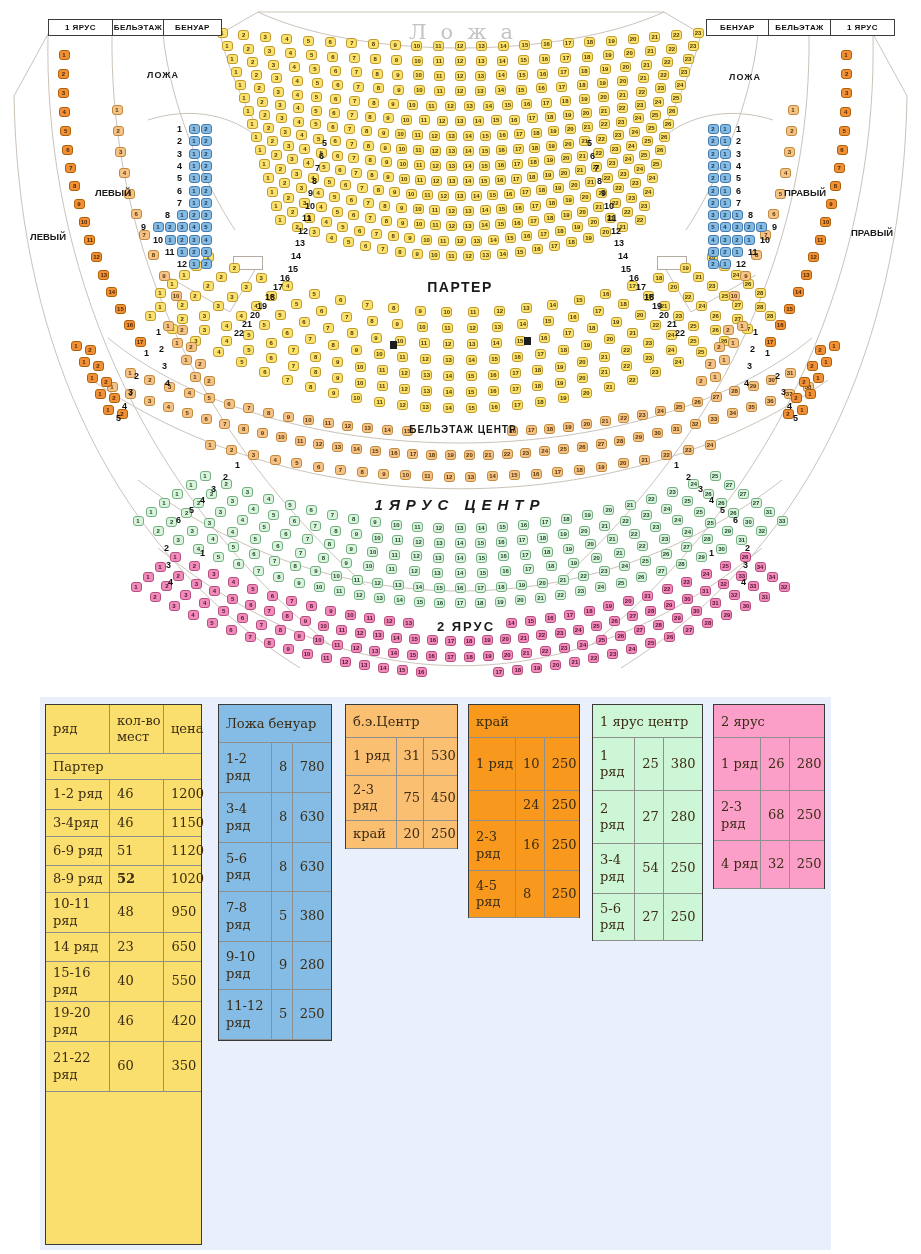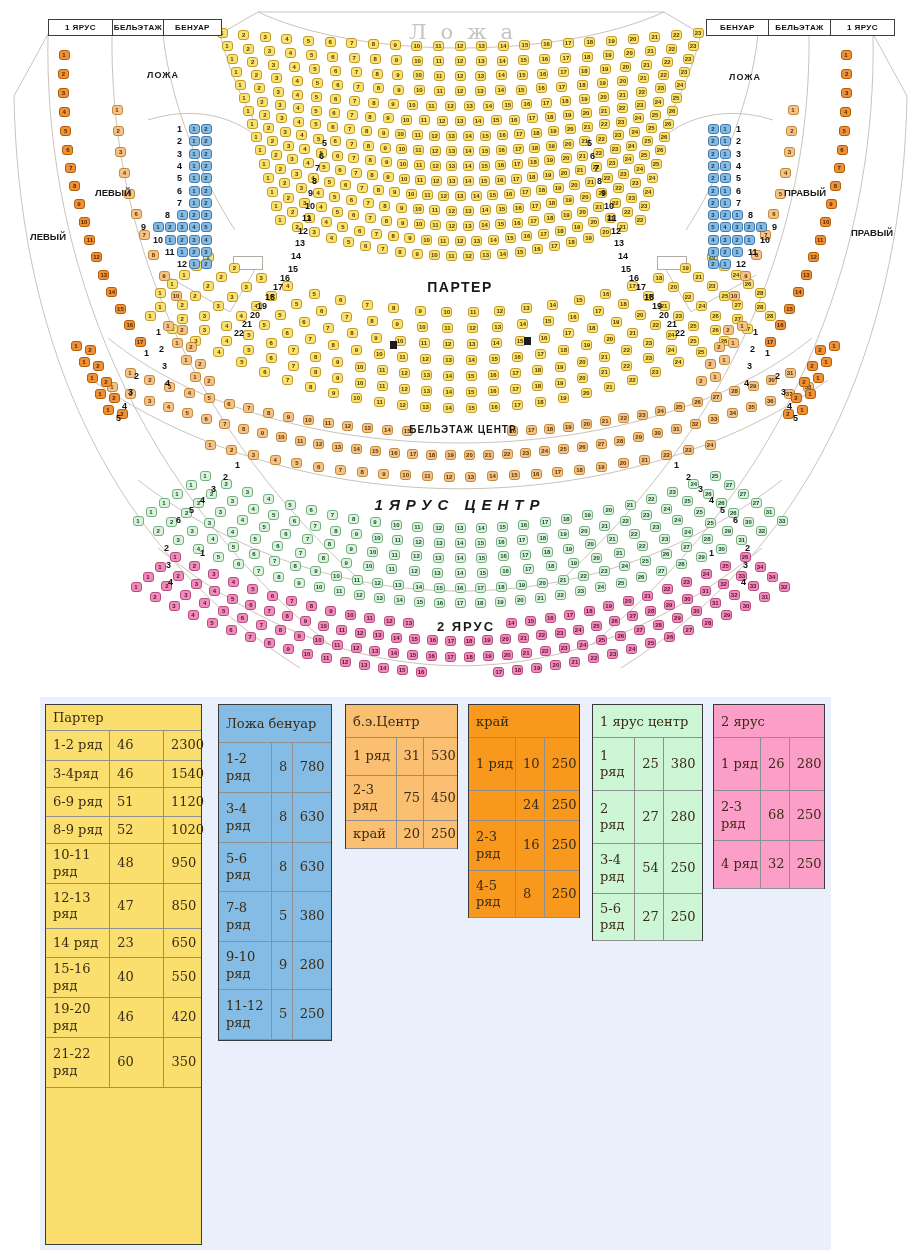--- a/index.html
+++ b/index.html
@@ -1272,51 +1272,51 @@
         <div class="whitebox" style="left: 657px; top: 256px;"></div>
         <div class="blacksq" style="left: 390px; top: 341px;"></div>
         <div class="blacksq" style="left: 524px; top: 337px;"></div>
       </div>
   </div>
 
   <div id="panel"></div>
   <div id="tables">
       <div class="ptable" style="left: 45px; top: 704px; width: 157px; height: 541px; background: rgb(251, 223, 110);">
         <div class="prow">
+          <div class="pcell" style="width: 65px; min-height: 49px;">ряд</div>
+          <div class="pcell" style="width: 55px; min-height: 49px;">кол-во мест</div>
+          <div class="pcell last" style="width: 37px; min-height: 49px;">цена</div>
+        </div>
+        <div class="prow">
           <div class="ptitle" style="min-height: 26px;">Партер</div>
         </div>
         <div class="prow">
           <div class="pcell" style="width: 65px; min-height: 30px;">1-2 ряд</div>
           <div class="pcell" style="width: 55px; min-height: 30px;">46</div>
-          <div class="pcell last" style="width: 37px; min-height: 30px;">2300</div>
+          <div class="pcell last" style="width: 37px; min-height: 30px;">1200</div>
         </div>
         <div class="prow">
           <div class="pcell" style="width: 65px; min-height: 27px;">3-4ряд</div>
           <div class="pcell" style="width: 55px; min-height: 27px;">46</div>
-          <div class="pcell last" style="width: 37px; min-height: 27px;">1540</div>
+          <div class="pcell last" style="width: 37px; min-height: 27px;">1150</div>
         </div>
         <div class="prow">
           <div class="pcell" style="width: 65px; min-height: 29px;">6-9 ряд</div>
           <div class="pcell" style="width: 55px; min-height: 29px;">51</div>
           <div class="pcell last" style="width: 37px; min-height: 29px;">1120</div>
         </div>
         <div class="prow">
           <div class="pcell" style="width: 65px; min-height: 27px;">8-9 ряд</div>
-          <div class="pcell" style="width: 55px; min-height: 27px;">52</div>
+          <div class="pcell" style="width: 55px; min-height: 27px; font-weight: bold;">52</div>
           <div class="pcell last" style="width: 37px; min-height: 27px;">1020</div>
         </div>
         <div class="prow">
           <div class="pcell" style="width: 65px; min-height: 40px;">10-11 ряд</div>
           <div class="pcell" style="width: 55px; min-height: 40px;">48</div>
           <div class="pcell last" style="width: 37px; min-height: 40px;">950</div>
-        </div>
-        <div class="prow">
-          <div class="pcell" style="width: 65px; min-height: 45px;">12-13 ряд</div>
-          <div class="pcell" style="width: 55px; min-height: 45px;">47</div>
-          <div class="pcell last" style="width: 37px; min-height: 45px;">850</div>
         </div>
         <div class="prow">
           <div class="pcell" style="width: 65px; min-height: 29px;">14 ряд</div>
           <div class="pcell" style="width: 55px; min-height: 29px;">23</div>
           <div class="pcell last" style="width: 37px; min-height: 29px;">650</div>
         </div>
         <div class="prow">
           <div class="pcell" style="width: 65px; min-height: 40px;">15-16 ряд</div>
           <div class="pcell" style="width: 55px; min-height: 40px;">40</div>
           <div class="pcell last" style="width: 37px; min-height: 40px;">550</div>

